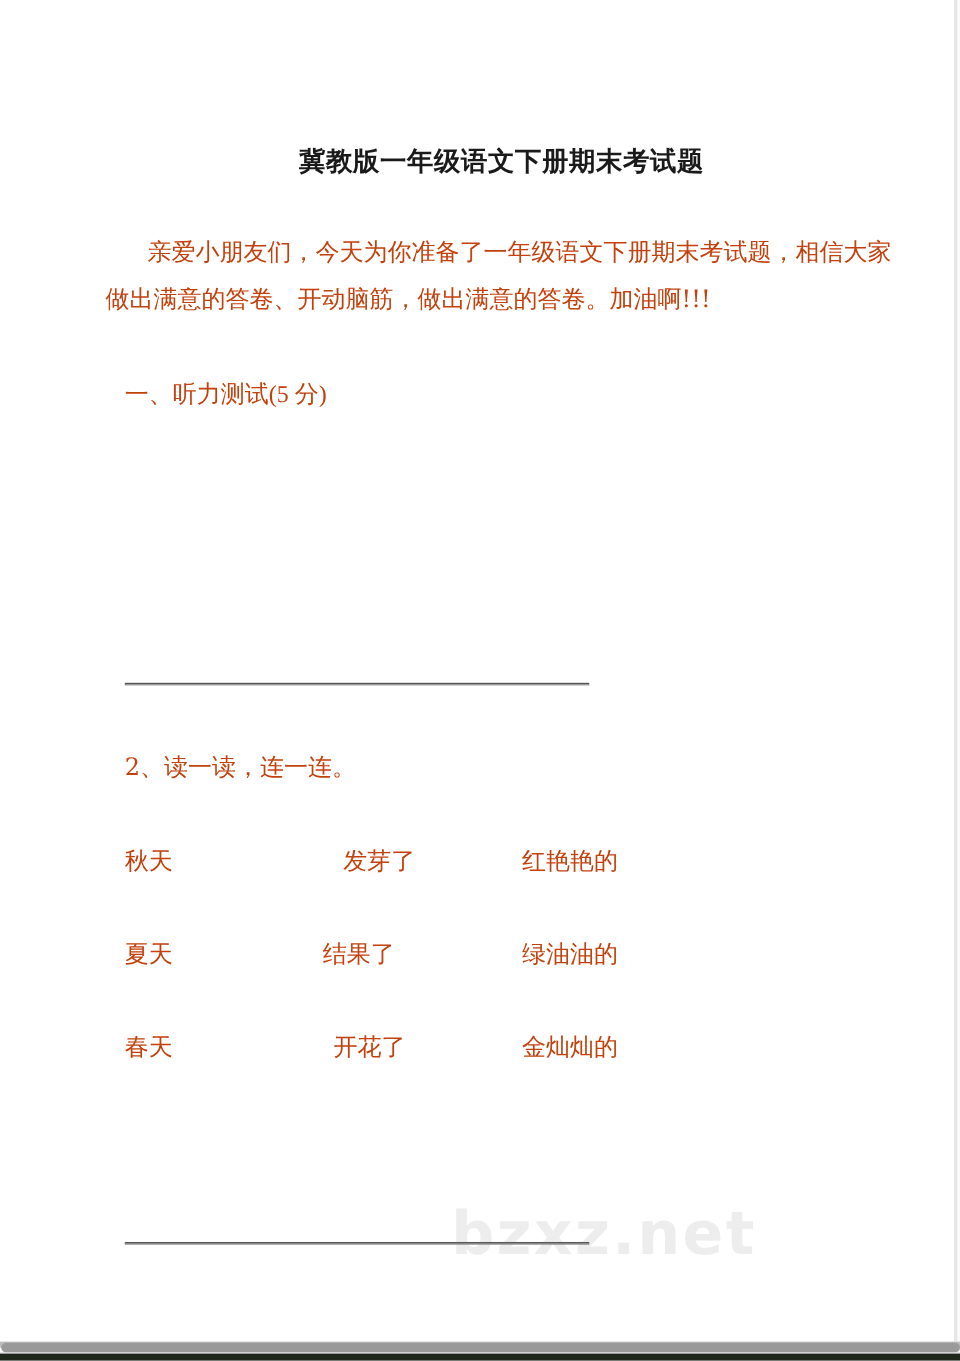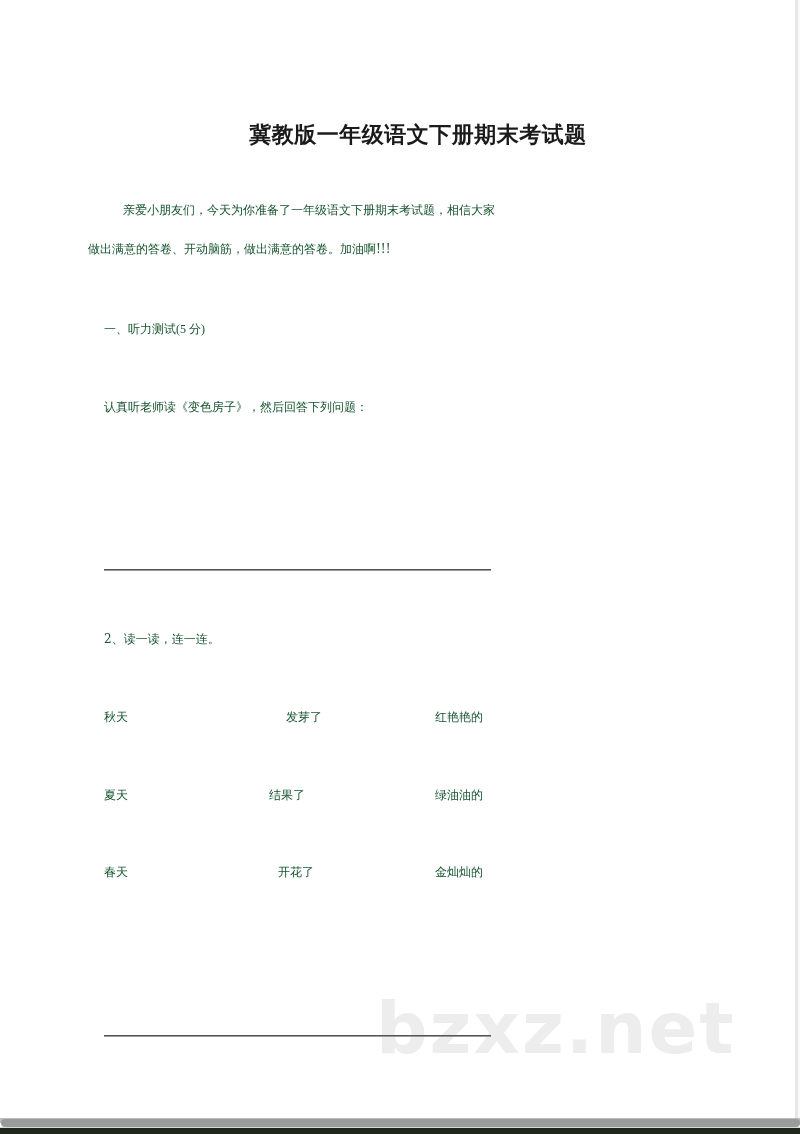--- a/index.html
+++ b/index.html
@@ -46,38 +46,38 @@
       top: 92px;
       text-align: center;
       font-family: "DejaVu Sans", "Liberation Sans", sans-serif;
       font-weight: bold;
       font-size: 22px;
       letter-spacing: 0.5px;
       color: #1a1a1a;
     }
     .text {
       position: absolute;
-      font-size: 12px;
+      font-size: 20px;
       line-height: 20px;
       white-space: nowrap;
-      color: #14532d;
+      color: #c2410c;
     }
     .answer-line {
       position: absolute;
       height: 1px;
       background: #555555;
       border-bottom: 1px solid #9a9a9a;
     }
     .watermark {
       position: absolute;
       left: 376px;
       top: 988px;
       font-family: "DejaVu Sans", "Liberation Sans", sans-serif;
       font-weight: bold;
-      font-size: 72px;
+      font-size: 50px;
       letter-spacing: 2px;
       color: #ededed;
       line-height: 80px;
       z-index: 0;
     }
     .content { position: absolute; left: 0; top: 0; z-index: 1; width: 800px; height: 1118px; margin-top: 28px; }
     .scrollbar-track {
       position: absolute;
       left: 0;
       top: 1118px;
@@ -121,21 +121,20 @@
 <div class="watermark">bzxz.net</div>
 
 <div class="content">
   <div class="title">冀教版一年级语文下册期末考试题</div>
 
   <div class="text" style="left:123px; top:172px;">亲爱小朋友们，今天为你准备了一年级语文下册期末考试题，相信大家</div>
   <div class="text" style="left:88px; top:211px;">做出满意的答卷、开动脑筋，做出满意的答卷。加油啊!!!</div>
 
   <div class="text" style="left:104px; top:291px;font-family:Liberation Serif, serif;">一、听力测试(5 分)</div>
 
-  <div class="text" style="left:104px; top:369px;">认真听老师读《变色房子》，然后回答下列问题：</div>
 
   <div class="answer-line" style="left:104px; top:541px; width:387px;"></div>
 
   <div class="text" style="left:104px; top:601px;">2、读一读，连一连。</div>
 
   <div class="text" style="left:104px; top:679px;">秋天</div>
   <div class="text" style="left:286px; top:679px;">发芽了</div>
   <div class="text" style="left:435px; top:679px;">红艳艳的</div>
 
   <div class="text" style="left:104px; top:757px;">夏天</div>

